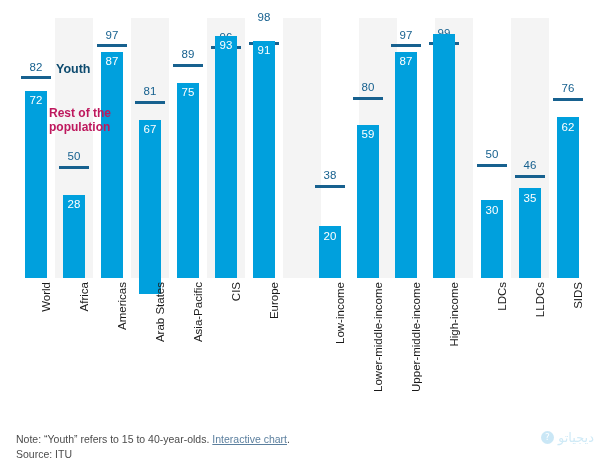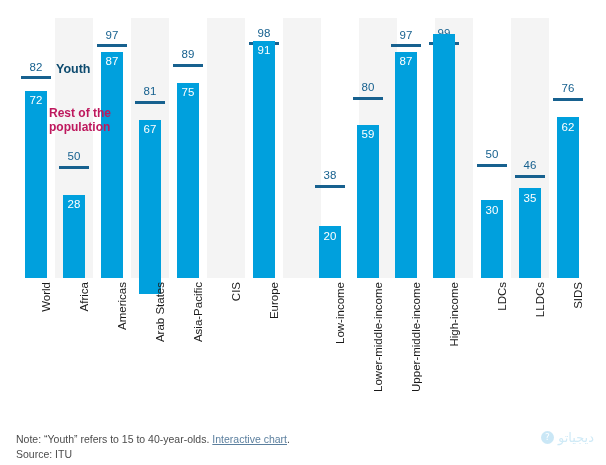--- a/index.html
+++ b/index.html
@@ -184,24 +184,30 @@
       <div class="bar-label" style="top:108px;">67</div>
     </div>
 
     <div class="col" style="left:169px;width:38px;">
       <div class="marker" style="top:64px;"></div>
       <div class="marker-label" style="top:49px;">89</div>
       <div class="bar" style="height:195px;"></div>
       <div class="bar-label" style="top:87px;">75</div>
     </div>
 
+    <div class="col" style="left:207px;width:38px;">
+      <div class="marker" style="top:46px;"></div>
+      <div class="marker-label" style="top:32px;">96</div>
+      <div class="bar" style="height:242px;"></div>
+      <div class="bar-label" style="top:40px;">93</div>
+    </div>
 
     <div class="col" style="left:245px;width:38px;">
       <div class="marker" style="top:42px;"></div>
-      <div class="marker-label" style="top:28px;">98</div>
+      <div class="marker-label" style="top:12px;">98</div>
       <div class="bar" style="height:237px;"></div>
       <div class="bar-label" style="top:45px;">91</div>
     </div>
 
     <div class="col" style="left:311px;width:38px;">
       <div class="marker" style="top:185px;"></div>
       <div class="marker-label" style="top:170px;">38</div>
       <div class="bar" style="height:52px;"></div>
       <div class="bar-label" style="top:231px;">20</div>
     </div>

